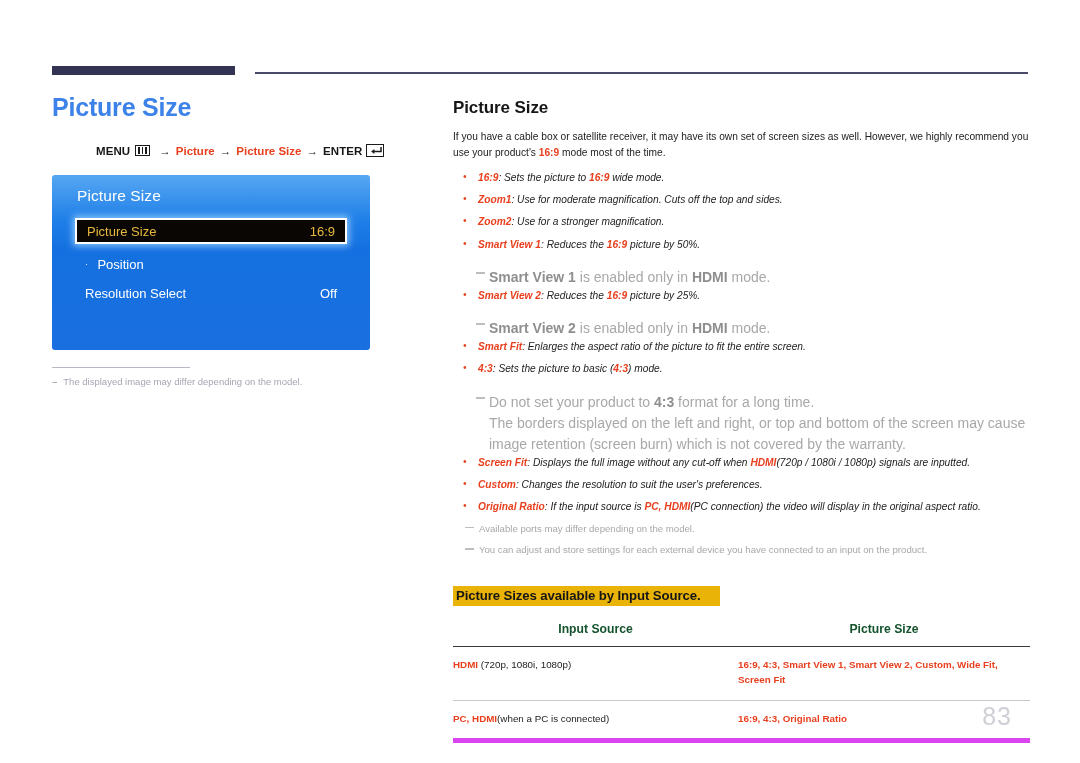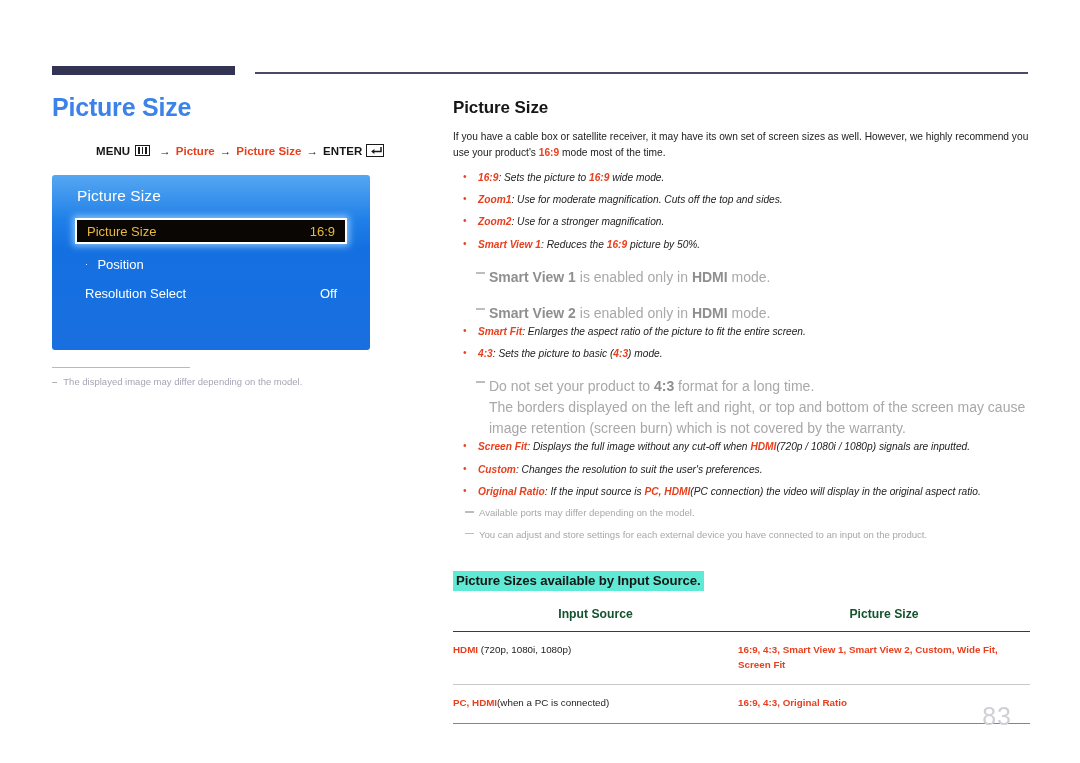--- a/index.html
+++ b/index.html
@@ -242,25 +242,25 @@
     position: absolute;
     left: 12px;
     top: 5px;
     width: 9px;
     height: 1.8px;
     background: #bdbdbd;
   }
 
   .section-head {
     display: inline-block;
-    background: #5eead4;
+    background: #eab308;
     color: #161616;
     font-size: 13.2px;
     font-weight: bold;
-    padding: 2px 4px 3px 3px;
+    padding: 2px 20px 3px 3px;
     margin: 22px 0 16px 0;
     letter-spacing: -0.1px;
   }
 
   table.isrc {
     border-collapse: collapse;
     width: 577px;
     table-layout: fixed;
   }
   table.isrc th {
@@ -273,21 +273,21 @@
   }
   table.isrc td {
     font-size: 9.8px;
     line-height: 1.5;
     color: #222222;
     padding: 11px 0 12px 0;
     border-bottom: 1px solid #c9c9c9;
     vertical-align: top;
   }
   table.isrc th.c1, table.isrc td.c1 { width: 285px; }
-  table.isrc tr.last td { border-bottom: 1px solid #d946ef; margin-left: 8px; }
+  table.isrc tr.last td { border-bottom: 5px solid #d946ef; margin-left: 8px; }
 
   .page-num {
     position: absolute;
     right: 68px;
     bottom: 32px;
     font-size: 25px;
     color: #cfcfd6;
     font-weight: normal;
     letter-spacing: 1px;
   }
@@ -359,20 +359,21 @@
   <h2 class="r-title">Picture Size</h2>
 
   <p class="r-intro">If you have a cable box or satellite receiver, it may have its own set of screen sizes as well. However, we highly recommend you use your product's <span class="red">16:9</span> mode most of the time.</p>
 
   <ul class="bullets">
       <li class="bullet"><span class="red bold">16:9</span>: Sets the picture to <span class="red bold">16:9</span> wide mode.</li>
       <li class="bullet"><span class="red bold">Zoom1</span>: Use for moderate magnification. Cuts off the top and sides.</li>
       <li class="bullet"><span class="red bold">Zoom2</span>: Use for a stronger magnification.</li>
       <li class="bullet"><span class="red bold">Smart View 1</span>: Reduces the <span class="red bold">16:9</span> picture by 50%.</li>
       <div class="subnote"><span class="red bold">Smart View 1</span> is enabled only in <span class="red bold">HDMI</span> mode.</div>
+      <li class="bullet"><span class="red bold">Smart View 2</span>: Reduces the <span class="red bold">16:9</span> picture by 25%.</li>
       <div class="subnote"><span class="red bold">Smart View 2</span> is enabled only in <span class="red bold">HDMI</span> mode.</div>
       <li class="bullet"><span class="red bold">Smart Fit</span>: Enlarges the aspect ratio of the picture to fit the entire screen.</li>
       <li class="bullet"><span class="red bold">4:3</span>: Sets the picture to basic (<span class="red bold">4:3</span>) mode.</li>
       <div class="subnote">Do not set your product to <span class="red bold">4:3</span> format for a long time.<span class="cont">The borders displayed on the left and right, or top and bottom of the screen may cause image retention (screen burn) which is not covered by the warranty.</span></div>
       <li class="bullet"><span class="red bold">Screen Fit</span>: Displays the full image without any cut-off when <span class="red bold">HDMI</span>(720p / 1080i / 1080p) signals are inputted.</li>
       <li class="bullet"><span class="red bold">Custom</span>: Changes the resolution to suit the user's preferences.</li>
       <li class="bullet"><span class="red bold">Original Ratio</span>: If the input source is <span class="red bold">PC, HDMI</span>(PC connection) the video will display in the original aspect ratio.</li>
     </ul>
 
   <div>

